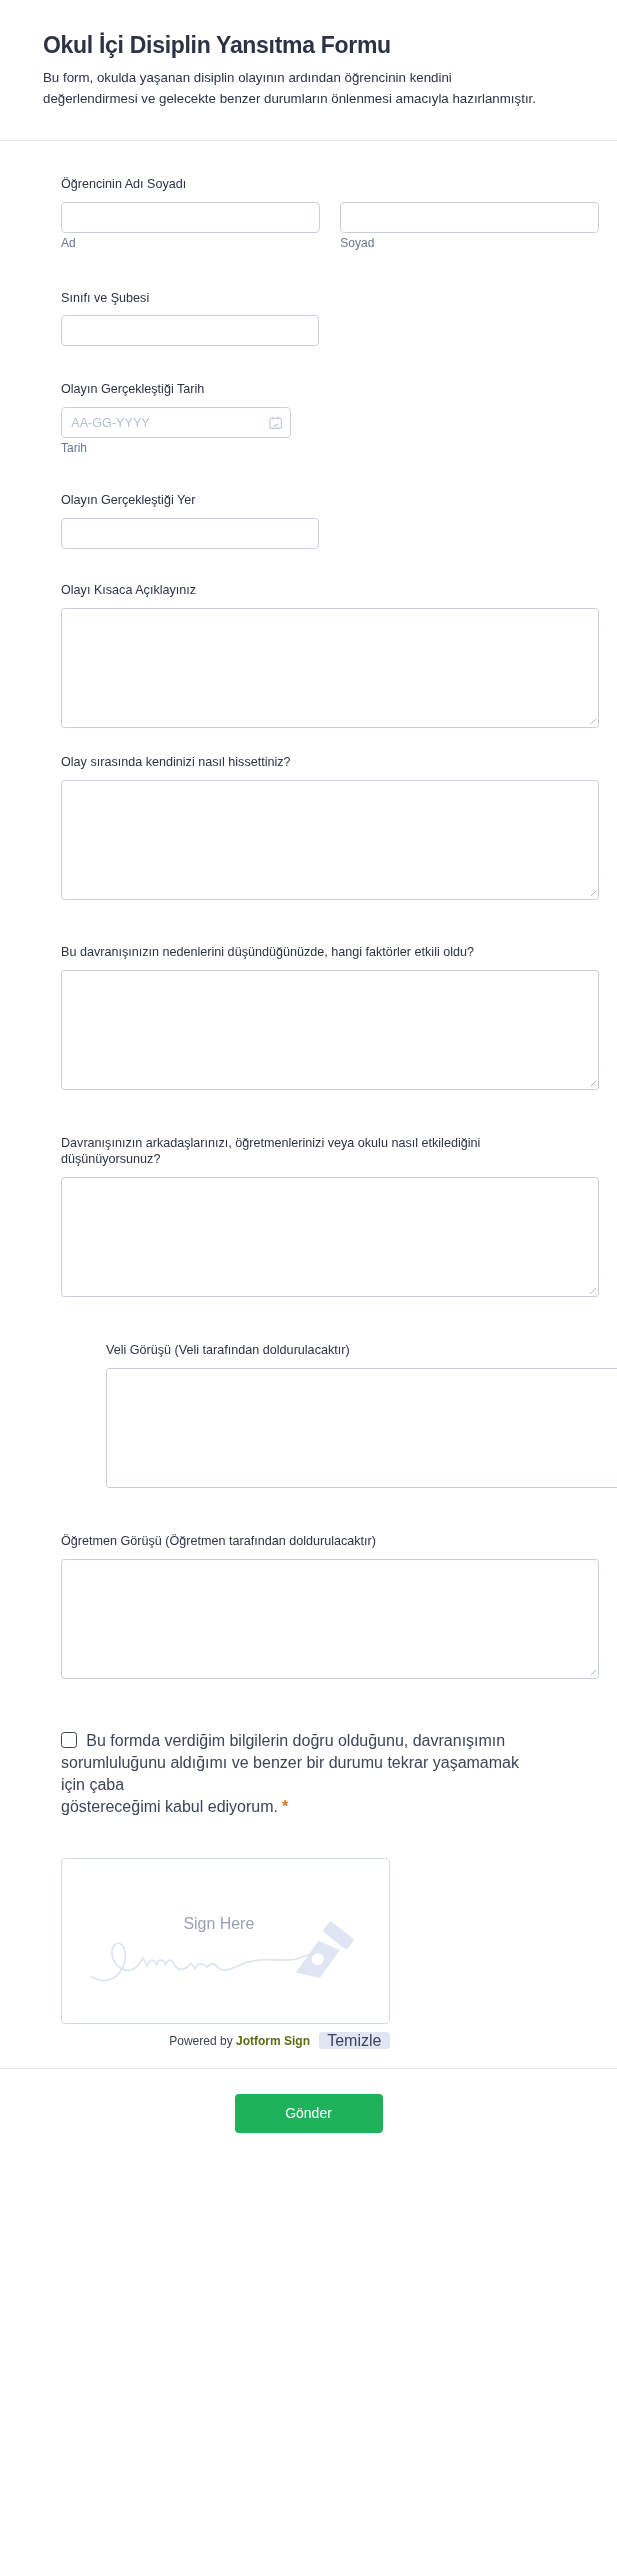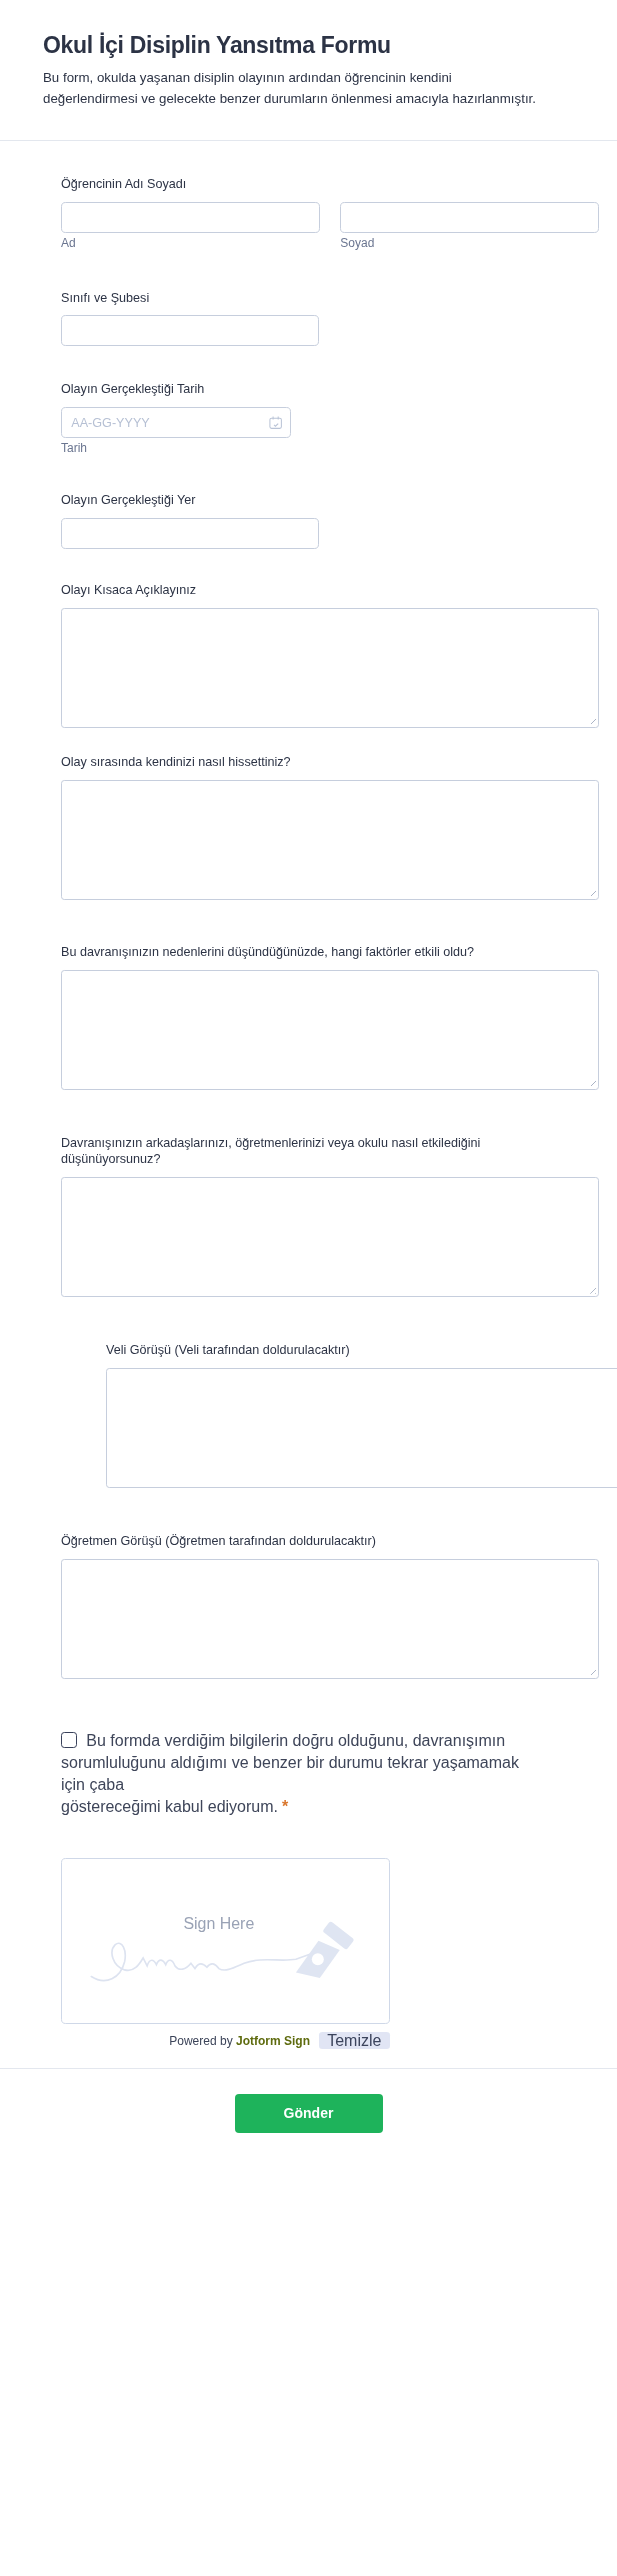--- a/index.html
+++ b/index.html
@@ -30,21 +30,21 @@
   .consent-text{white-space:pre-line;}
   .req-star{color:#d9772e;font-weight:700;margin-left:4px;}
   .sig-box{box-sizing:border-box;width:329px;height:166px;border:0.7px solid #cfd8e8;border-radius:4.6px;background:#fff;margin-top:8px;cursor:crosshair;text-align:center;}
   .sig-box svg{margin-top:39px;}
   .sig-row{width:329px;display:flex;justify-content:flex-end;align-items:center;gap:8.6px;margin-top:8.6px;}
   .powered{font-size:12px;color:#3b4358;}
   .powered b{color:#5e6b0e;}
   .clear-btn{font-family:inherit;font-size:16px;color:#3c445c;background:#e1e5f4;border:none;border-radius:3.3px;padding:2.7px 8.6px;line-height:11.3px;cursor:pointer;}
   .footer-divider{height:1.3px;background:#e3e7ee;width:100%;margin-top:19px;}
   .footer{display:flex;justify-content:center;}
-  .submit-btn{margin-top:24.6px;width:148px;height:39px;background:#1eb35b;color:#fff;border:none;border-radius:4px;font-family:inherit;font-size:14px;font-weight:700;cursor:pointer;}
+  .submit-btn{margin-top:24.6px;width:148px;height:39px;background:#1eb35b;color:#fff;border:none;border-radius:4px;font-family:inherit;font-size:14px;font-weight:400;cursor:pointer;}
 </style>
 </head>
 <body>
 
 <div class="page">
 
   <div class="header">
     <h1 class="form-title">Okul İçi Disiplin Yansıtma Formu</h1>
     <p class="form-subtitle">Bu form, okulda yaşanan disiplin olayının ardından öğrencinin kendini
 değerlendirmesi ve gelecekte benzer durumların önlenmesi amacıyla hazırlanmıştır.</p>

